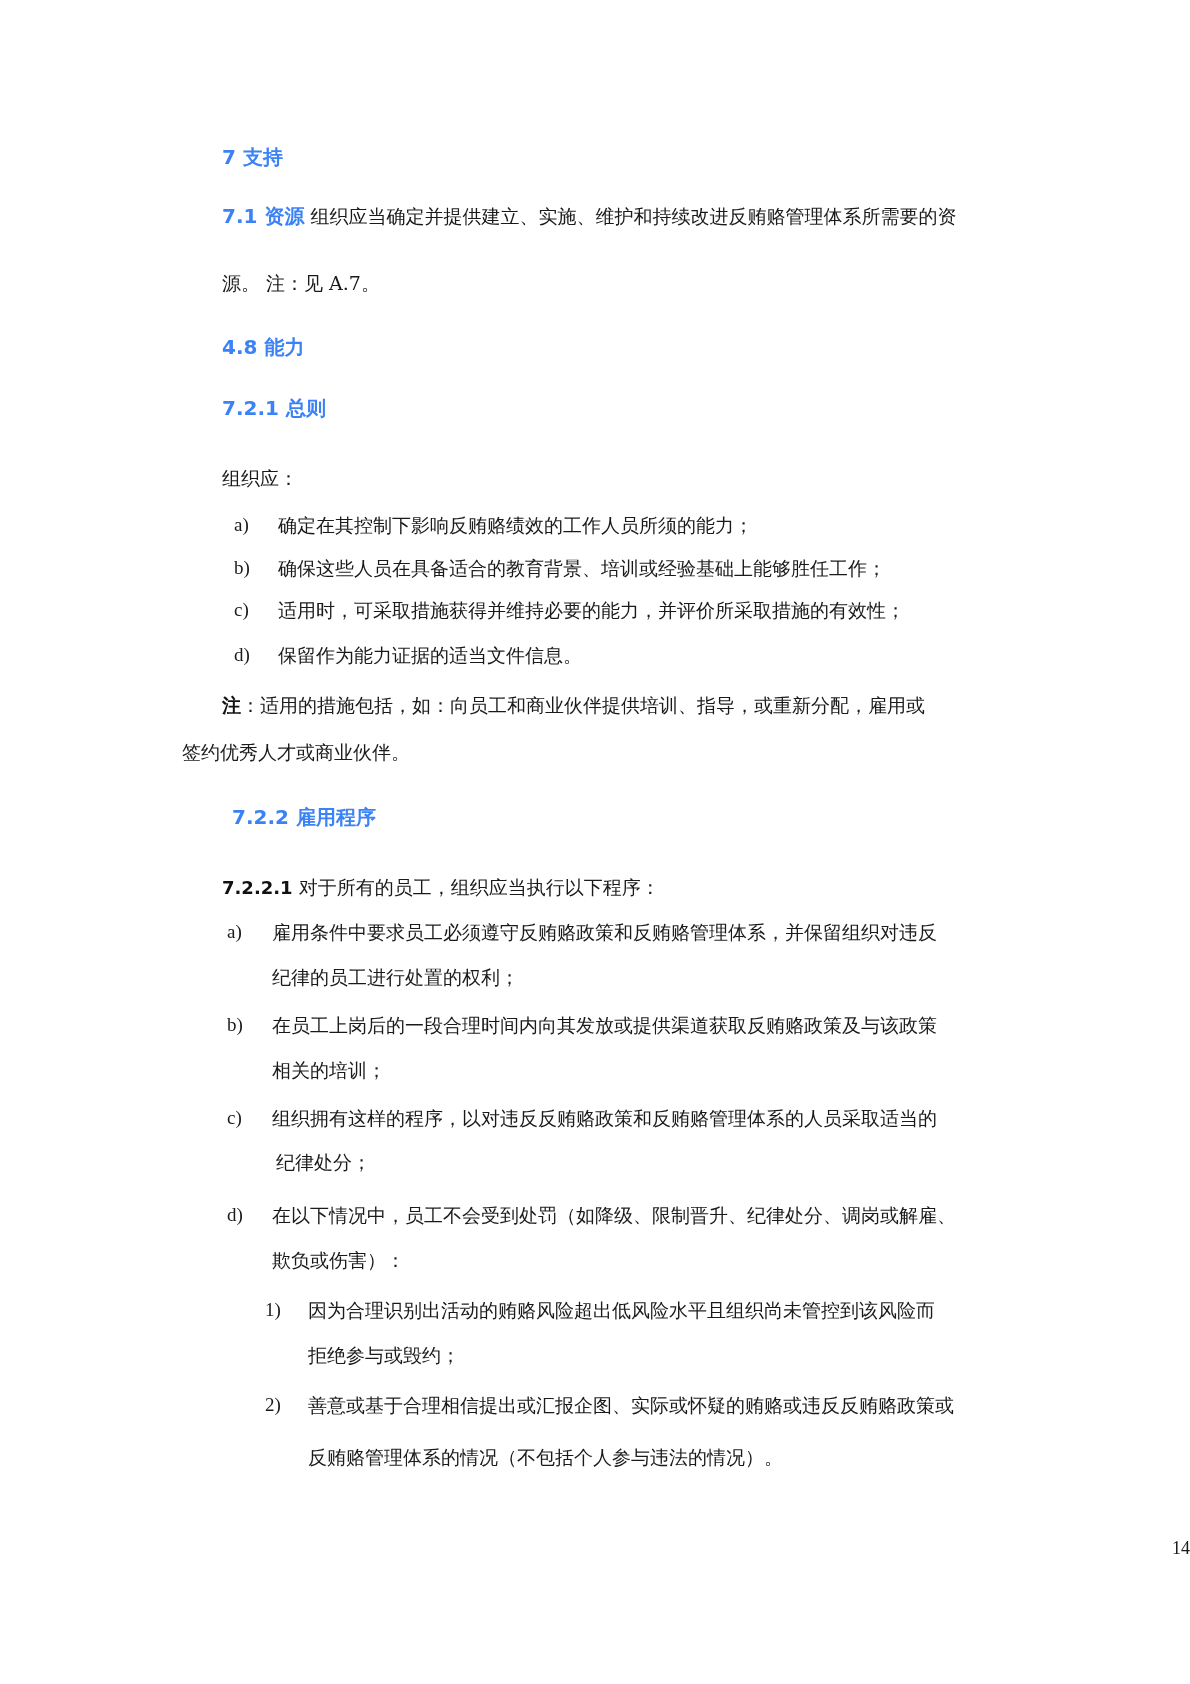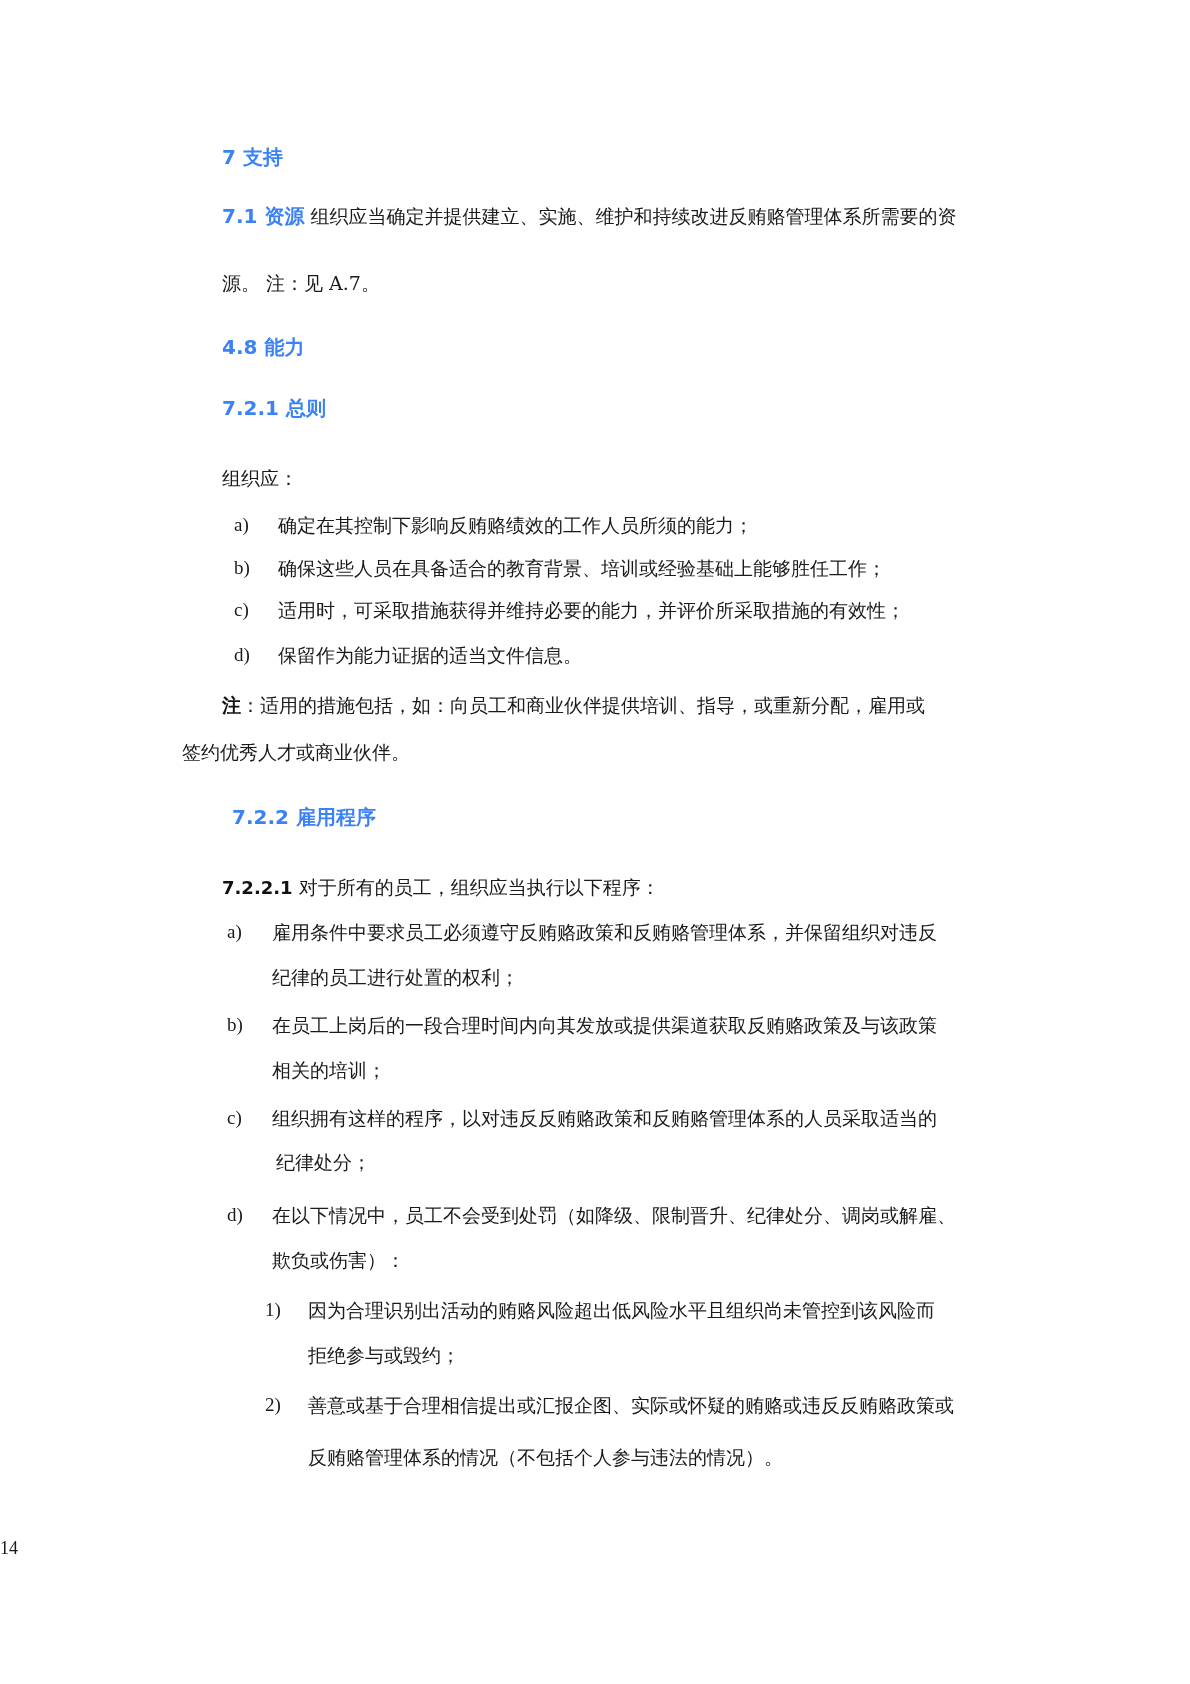--- a/index.html
+++ b/index.html
@@ -5,21 +5,21 @@
     html, body { margin: 0; padding: 0; background: #ffffff; }
     body {
       width: 1190px; height: 1684px; position: relative; overflow: hidden;
       font-family: "DejaVu Serif", "Liberation Serif", serif;
       color: #1a1a1a;
     }
     .line { position: absolute; white-space: nowrap; font-size: 19px; line-height: 24px; }
     .h { font-family: "DejaVu Sans", "Liberation Sans", sans-serif; font-weight: bold; font-size: 20px; color: #3b82f6; }
     .b { font-family: "DejaVu Sans", "Liberation Sans", sans-serif; font-weight: bold; color: #111; }
     .lbl { position: absolute; white-space: nowrap; font-size: 19px; line-height: 24px; font-family: "Liberation Serif", serif; }
-    .pnum { position: absolute; left: 0; width: 1190px; text-align: left; top: 1538px; font-size: 18px; font-family: "Liberation Serif", serif; }
+    .pnum { position: absolute; left: 0; width: 1190px; text-align: right; top: 1538px; font-size: 18px; font-family: "Liberation Serif", serif; }
   </style>
 </head>
 <body>
 
 <div>
 
   <div class="line h" style="left:222px; top:145px;">7 支持</div>
 
   <div class="line" style="left:222px; top:204px;">
     <span class="h">7.1 资源</span>

